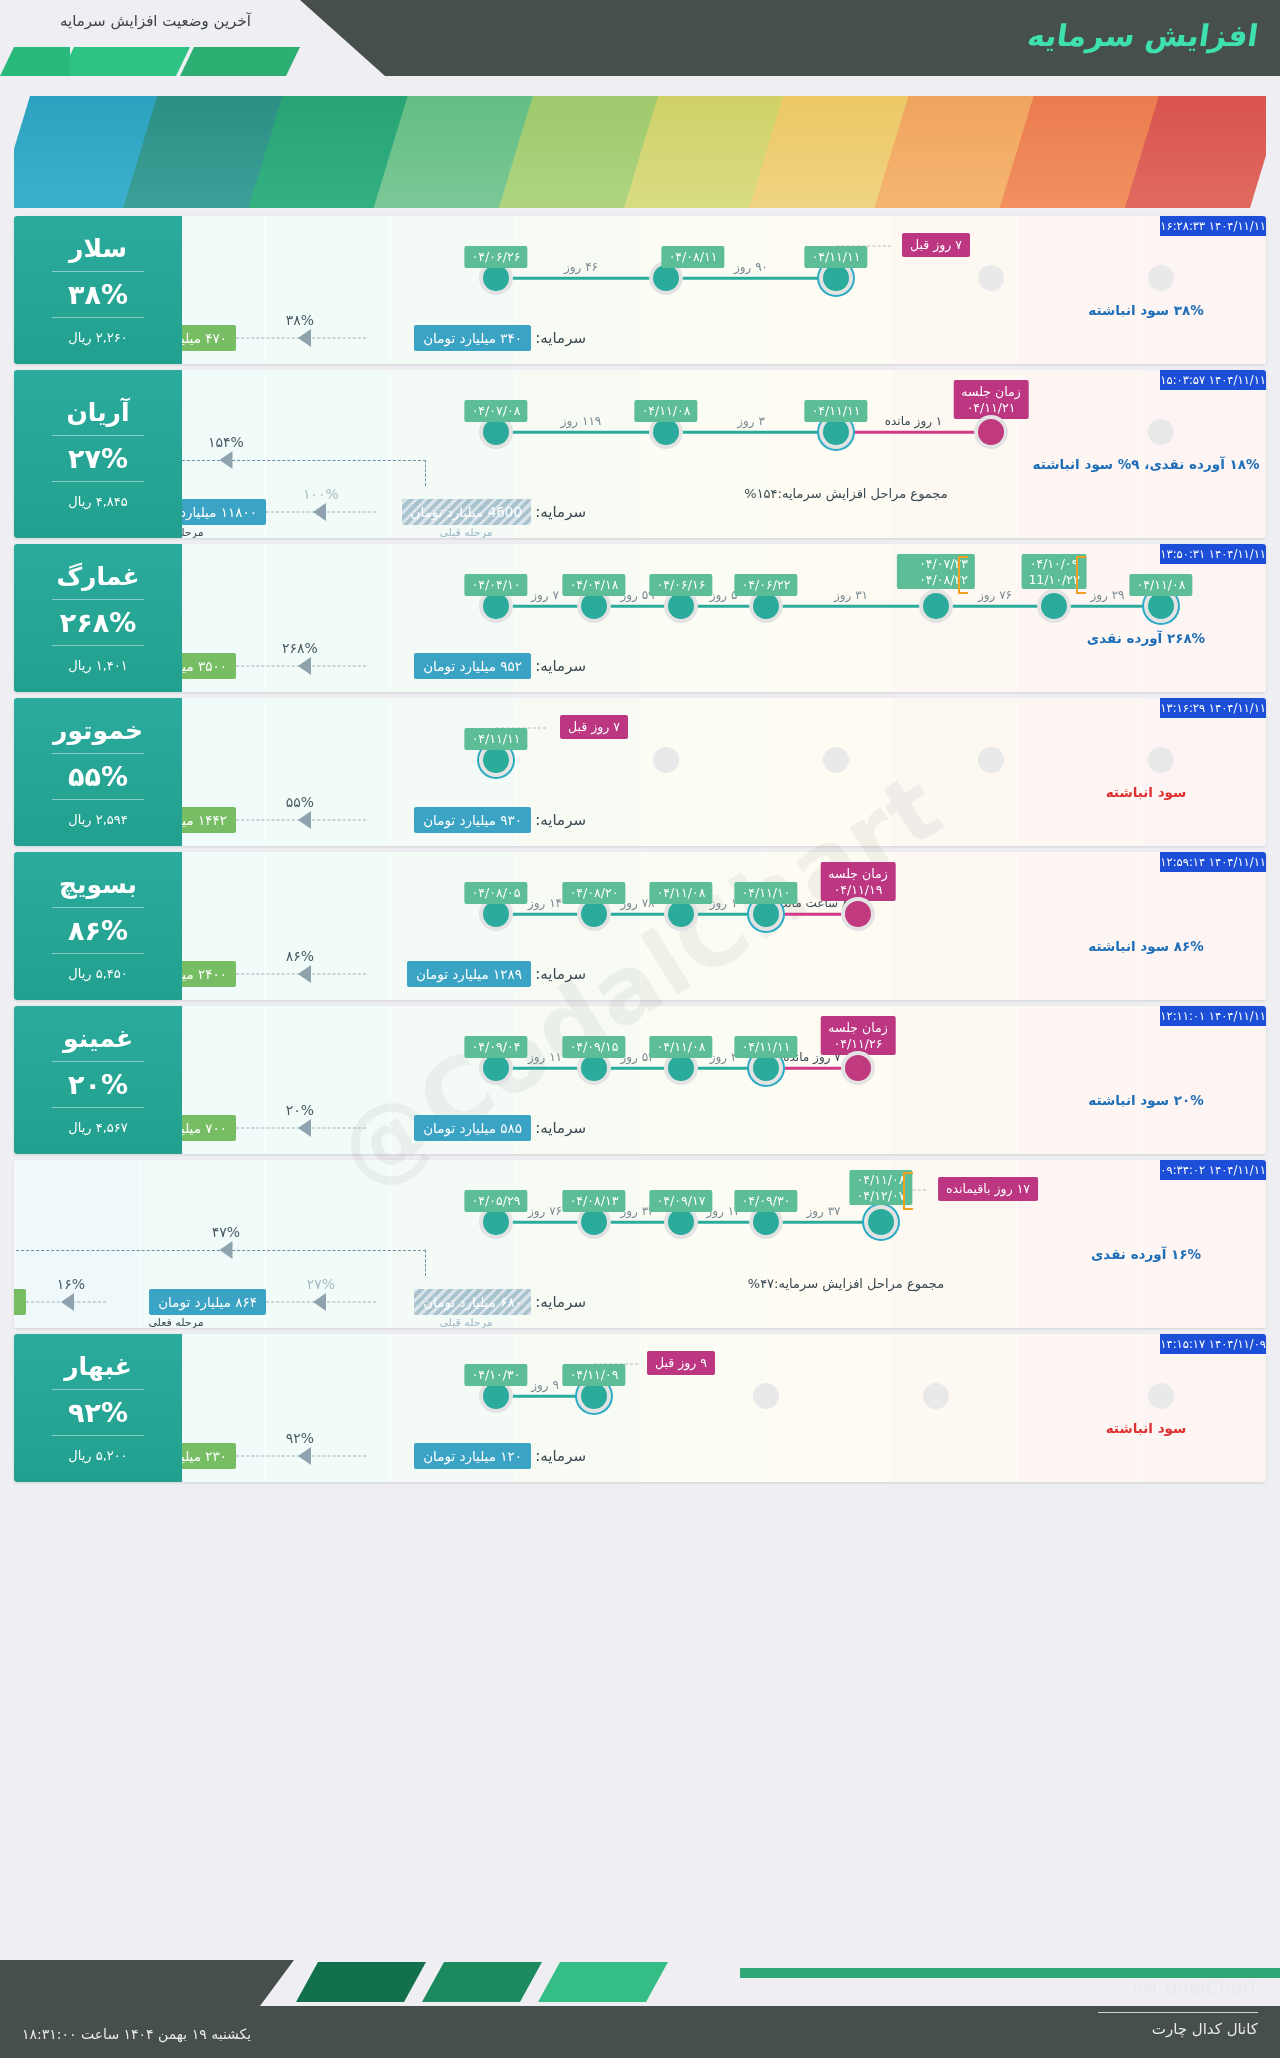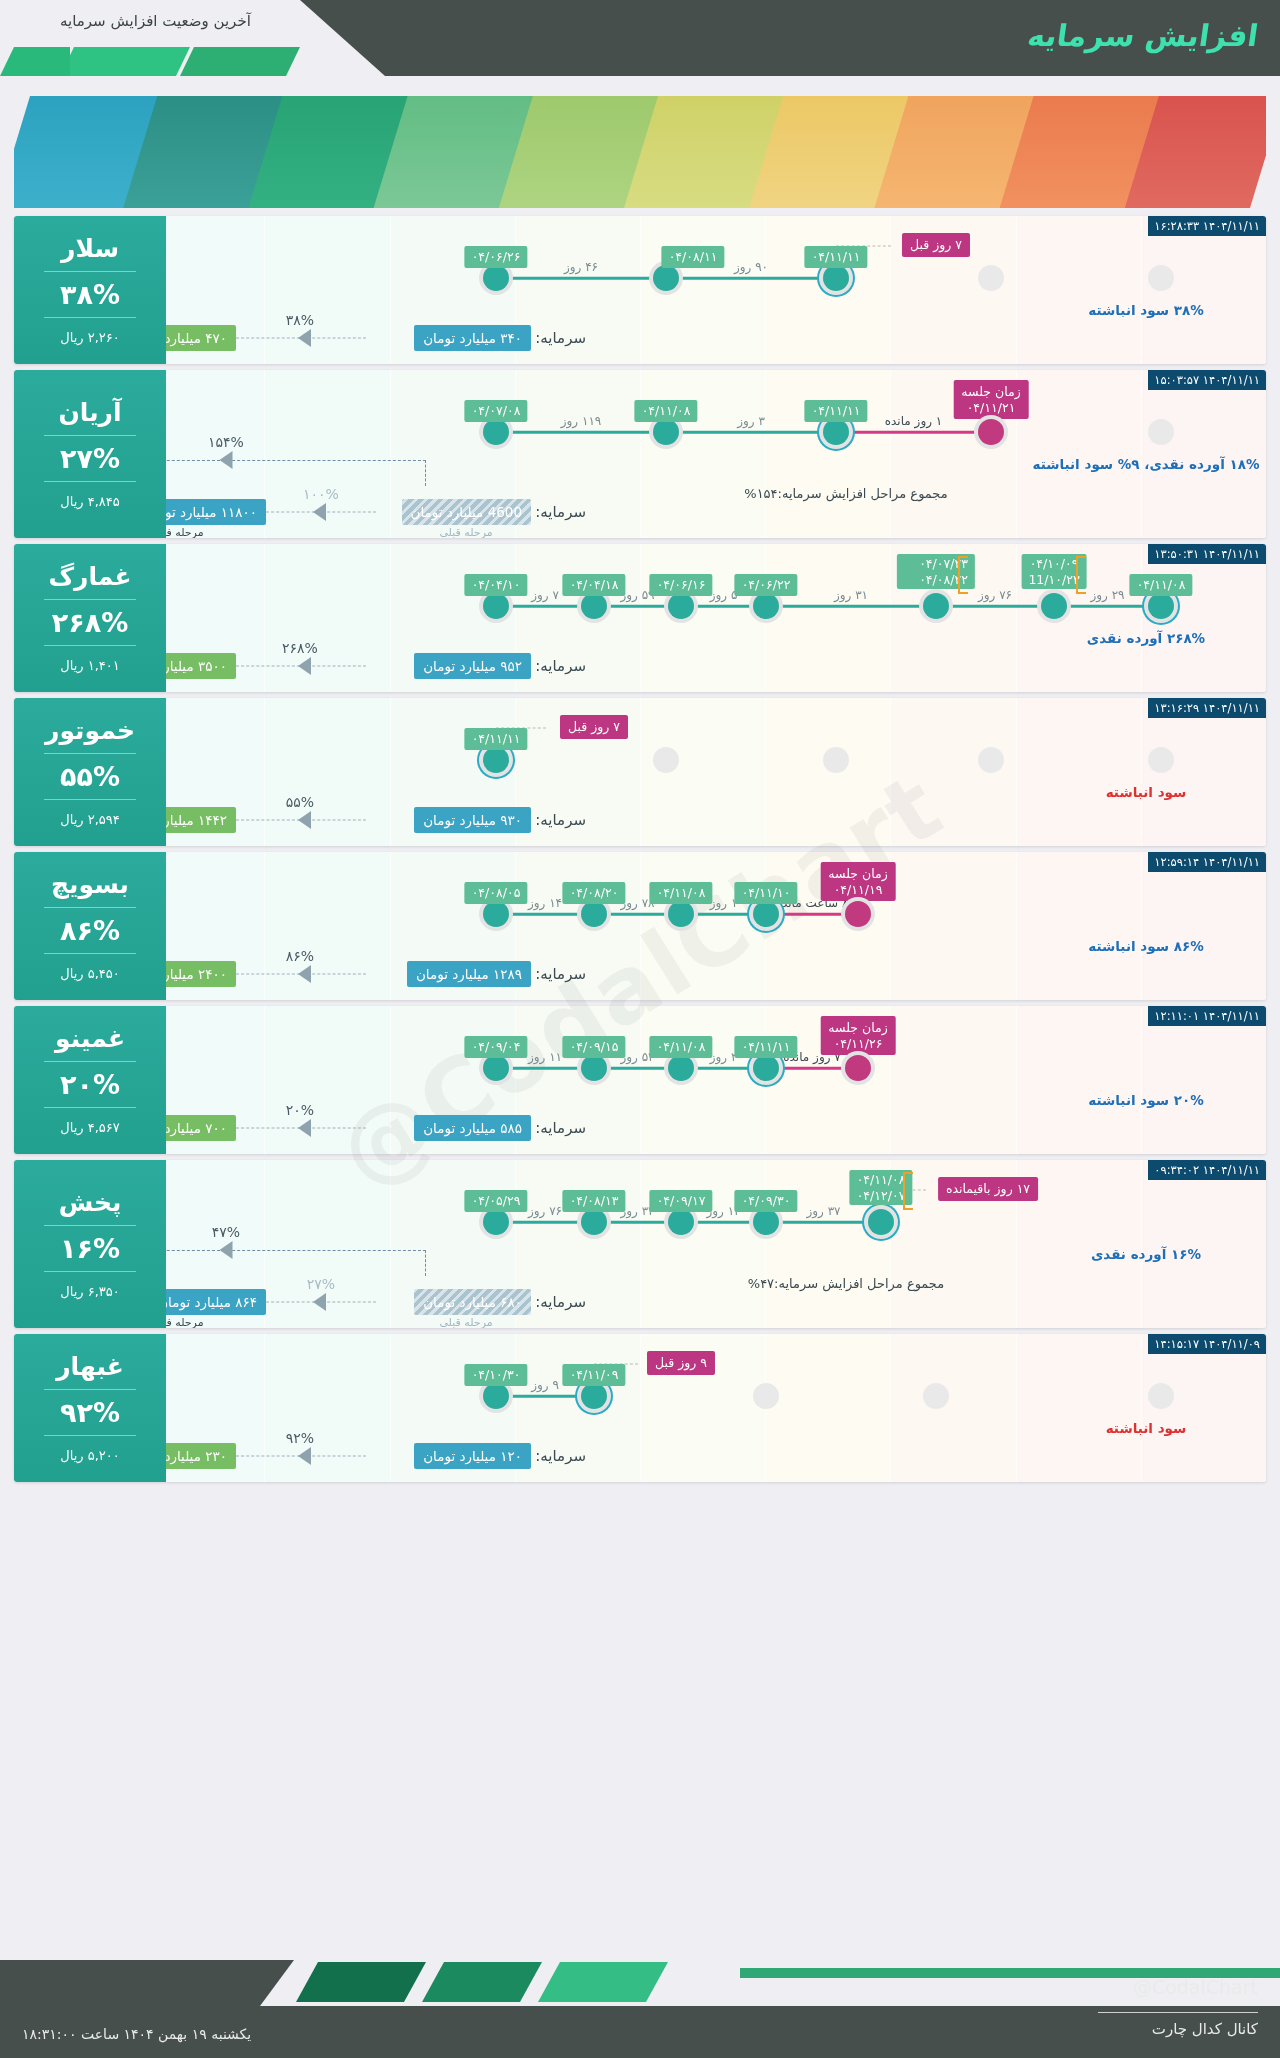--- a/index.html
+++ b/index.html
@@ -57,28 +57,28 @@
   
   .card{
     position:absolute; left:14px; width:1252px;
     background:#fff; border-radius:3px; overflow:hidden;
     box-shadow:0 1px 3px rgba(0,0,0,.12);
   }
   .card-bg{ position:absolute; inset:0; display:flex; }
   .col{ flex:1; height:100%; border-left:1px solid rgba(255,255,255,.75); }
 
   .stamp{
-    position:absolute; right:0; top:0; height:20px; padding:0 6px;
-    color:#fff; font-size:11.5px; line-height:20px; background:#0c4a6e; z-index:6;
+    position:absolute; right:0; top:0; height:20px; padding:0 0;
+    color:#fff; font-size:11.5px; line-height:20px; background:#1d4ed8; z-index:6;
     letter-spacing:.3px;
   }
 
   
   .side{
-    position:absolute; left:0; top:0; bottom:0; width:152px;
+    position:absolute; left:0; top:0; bottom:0; width:168px;
     background:linear-gradient(180deg,#2bab9c 0%,#22a08f 100%);
     color:#fff; display:flex; flex-direction:column; align-items:center;
     justify-content:center; z-index:7;
   }
   .side-name{ font-size:25px; font-weight:bold; line-height:1.15; }
   .side-hr{ width:92px; height:1px; background:rgba(255,255,255,.45); margin:7px 0; }
   .side-pct{ font-size:27px; font-weight:bold; }
   .side-price{ font-size:13px; margin-top:5px; }
 
   
@@ -609,27 +609,20 @@
         <div class="col" style="background: rgb(253, 248, 242);"></div>
         <div class="col" style="background: rgb(254, 251, 242);"></div>
         <div class="col" style="background: rgb(251, 252, 243);"></div>
         <div class="col" style="background: rgb(247, 251, 244);"></div>
         <div class="col" style="background: rgb(244, 251, 246);"></div>
         <div class="col" style="background: rgb(241, 251, 248);"></div>
         <div class="col" style="background: rgb(240, 251, 250);"></div>
         <div class="col" style="background: rgb(239, 249, 251);"></div>
       </div>
       <div class="stamp">۱۴۰۴/۱۱/۱۱ ۰۹:۳۴:۰۲</div>
-      <div class="side">
-        <div class="side-name">پخش</div>
-        <div class="side-hr"></div>
-        <div class="side-pct">۱۶%</div>
-        <div class="side-hr"></div>
-        <div class="side-price">۶,۳۵۰ ریال</div>
-      </div>
       <div class="tl" style="top: 0px; height: 168px;">
         <div class="seg" style="right: 672px; width: 98px; top: 62px;"></div>
         <div class="seg-lbl" style="right: 721px; top: 58px;">۷۶ روز</div>
         <div class="seg" style="right: 585px; width: 87px; top: 62px;"></div>
         <div class="seg-lbl" style="right: 628.5px; top: 58px;">۳۳ روز</div>
         <div class="seg" style="right: 500px; width: 85px; top: 62px;"></div>
         <div class="seg-lbl" style="right: 542.5px; top: 58px;">۱۳ روز</div>
         <div class="seg" style="right: 385px; width: 115px; top: 62px;"></div>
         <div class="seg-lbl" style="right: 442.5px; top: 58px;">۳۷ روز</div>
         <div class="dash" style="right: 340px; width: 45px; top: 30px;"></div>

